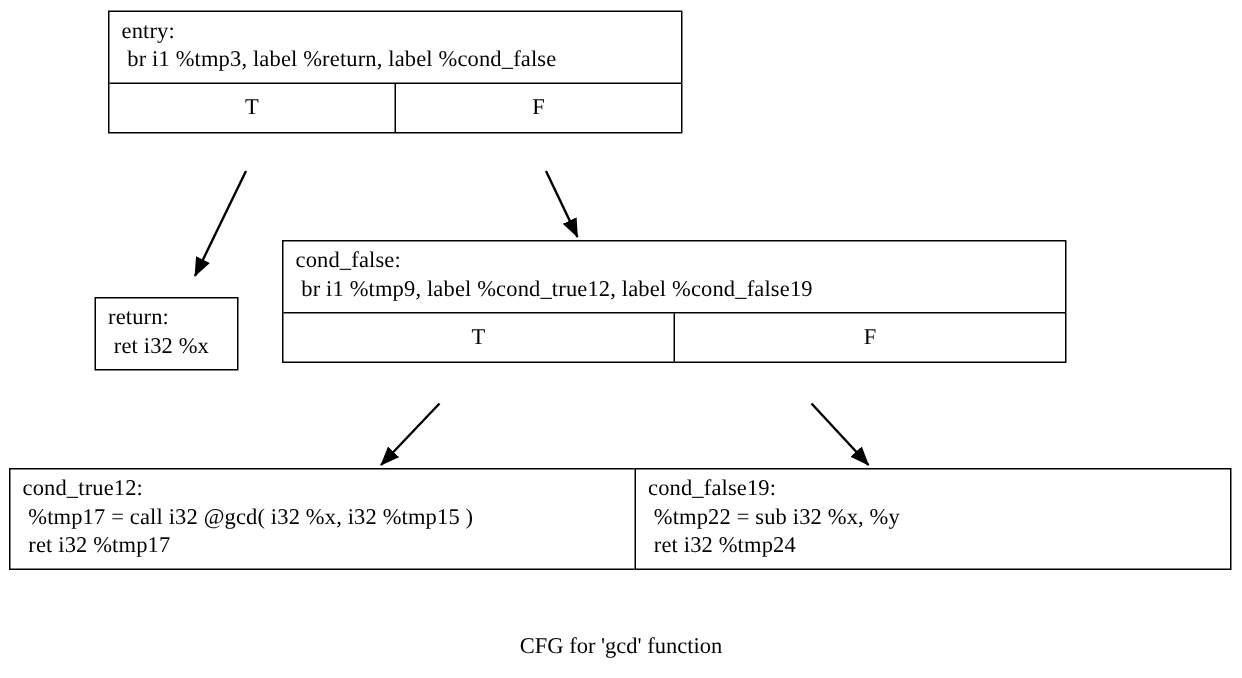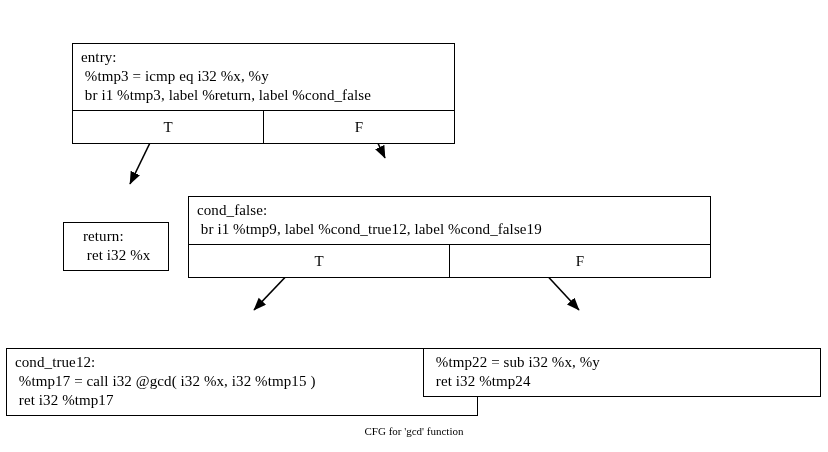--- a/index.html
+++ b/index.html
@@ -18,21 +18,20 @@
     height: 452px;
     background: #ffffff;
     overflow: hidden;
   }
   
   .node {
     position: absolute;
     box-sizing: border-box;
     border: 1.5px solid #000000;
     background: #ffffff;
-    margin-top: 36px;
   }
   .node-body {
     padding: 4px 8px 5px 8px;
   }
   .code-line {
     font-family: "Liberation Serif", "DejaVu Serif", serif;
     font-size: 15px;
     line-height: 19px;
     white-space: pre;
     letter-spacing: 0.1px;
@@ -50,21 +49,21 @@
     justify-content: center;
     font-size: 15px;
     line-height: 1;
   }
   .port + .port {
     border-left: 1.5px solid #000000;
   }
 
   
   #node-entry      { left: 72px;  top: 7px;   width: 383px; }
-  #node-return     { left: 63px;  top: 186px; width: 106px; padding-left: 11px; }
+  #node-return     { left: 63px;  top: 198px; width: 96px; }
   #node-cond-false { left: 188px; top: 160px; width: 523px; }
   #node-cond-true12  { left: 6px;   top: 312px; width: 472px; }
   #node-cond-false19 { left: 423px; top: 312px; width: 398px; }
 
   
   #edges {
     position: absolute;
     left: 0;
     top: 0;
     width: 828px;
@@ -72,21 +71,21 @@
     pointer-events: none;
   }
 
   
   #caption {
     position: absolute;
     left: 0;
     top: 421px;
     width: 828px;
     text-align: center;
-    font-size: 11px;
+    font-size: 15px;
     line-height: 20px;
   }
 </style>
 </head>
 <body>
 
 <div id="canvas">
 
   <svg id="edges" viewBox="0 0 828 452" width="828" height="452" xmlns="http://www.w3.org/2000/svg">
     <defs>
@@ -100,21 +99,20 @@
     <line x1="364" y1="114" x2="385" y2="158" stroke="#000000" stroke-width="1.6" marker-end="url(#arrowhead)"></line>
 
     <line x1="293" y1="269" x2="254" y2="310" stroke="#000000" stroke-width="1.6" marker-end="url(#arrowhead)"></line>
 
     <line x1="541" y1="269" x2="579" y2="310" stroke="#000000" stroke-width="1.6" marker-end="url(#arrowhead)"></line>
   </svg>
 
   <div class="node" id="node-entry">
     <div class="node-body">
       <div class="code-line">entry:</div>
-      <div class="code-line"> %tmp3 = icmp eq i32 %x, %y</div>
       <div class="code-line"> br i1 %tmp3, label %return, label %cond_false</div>
     </div>
     <div class="ports">
       <div class="port">T</div>
       <div class="port">F</div>
     </div>
   </div>
 
   <div class="node" id="node-return">
     <div class="node-body">
@@ -137,20 +135,21 @@
   <div class="node" id="node-cond-true12">
     <div class="node-body">
       <div class="code-line">cond_true12:</div>
       <div class="code-line"> %tmp17 = call i32 @gcd( i32 %x, i32 %tmp15 )</div>
       <div class="code-line"> ret i32 %tmp17</div>
     </div>
   </div>
 
   <div class="node" id="node-cond-false19">
     <div class="node-body">
+      <div class="code-line">cond_false19:</div>
       <div class="code-line"> %tmp22 = sub i32 %x, %y</div>
       <div class="code-line"> ret i32 %tmp24</div>
     </div>
   </div>
 
   <div id="caption">CFG for 'gcd' function</div>
 
 </div>
 
 </body></html>

